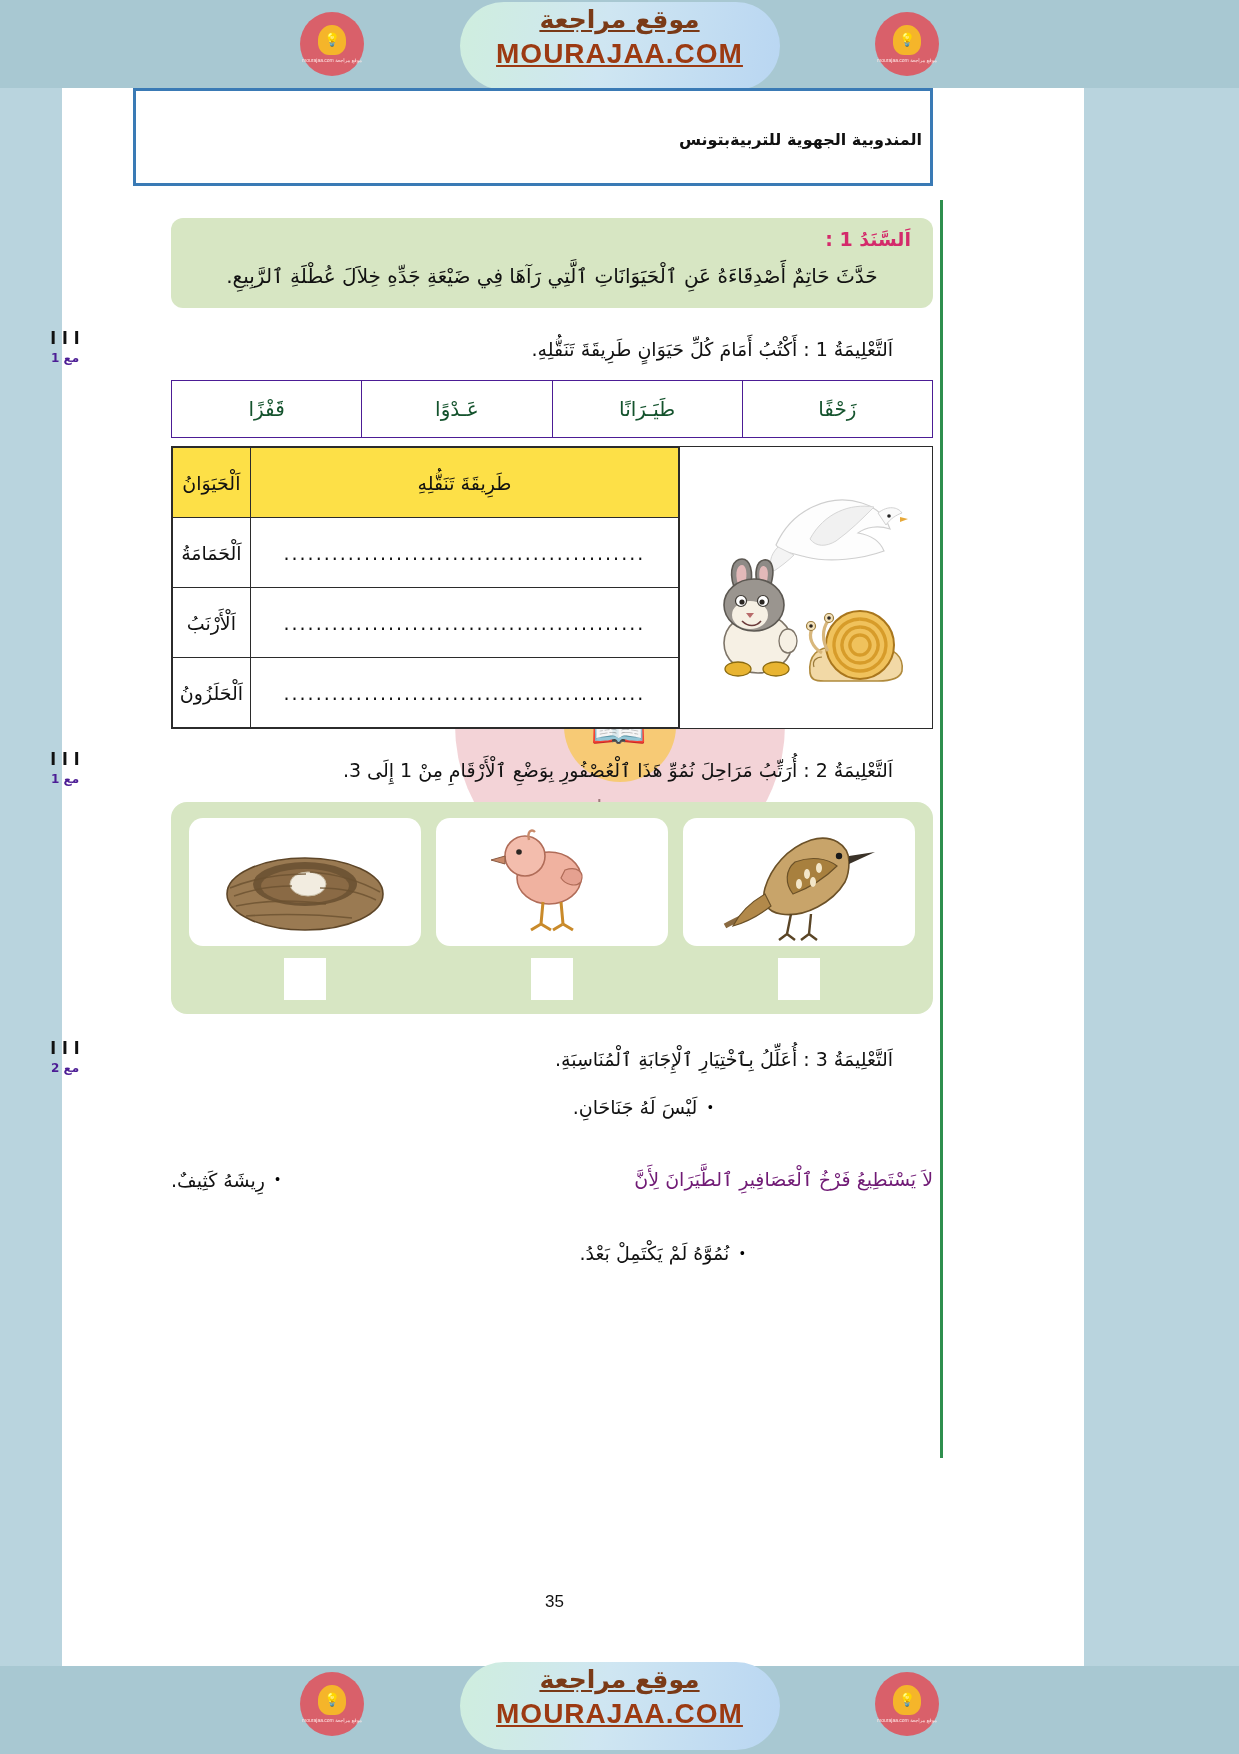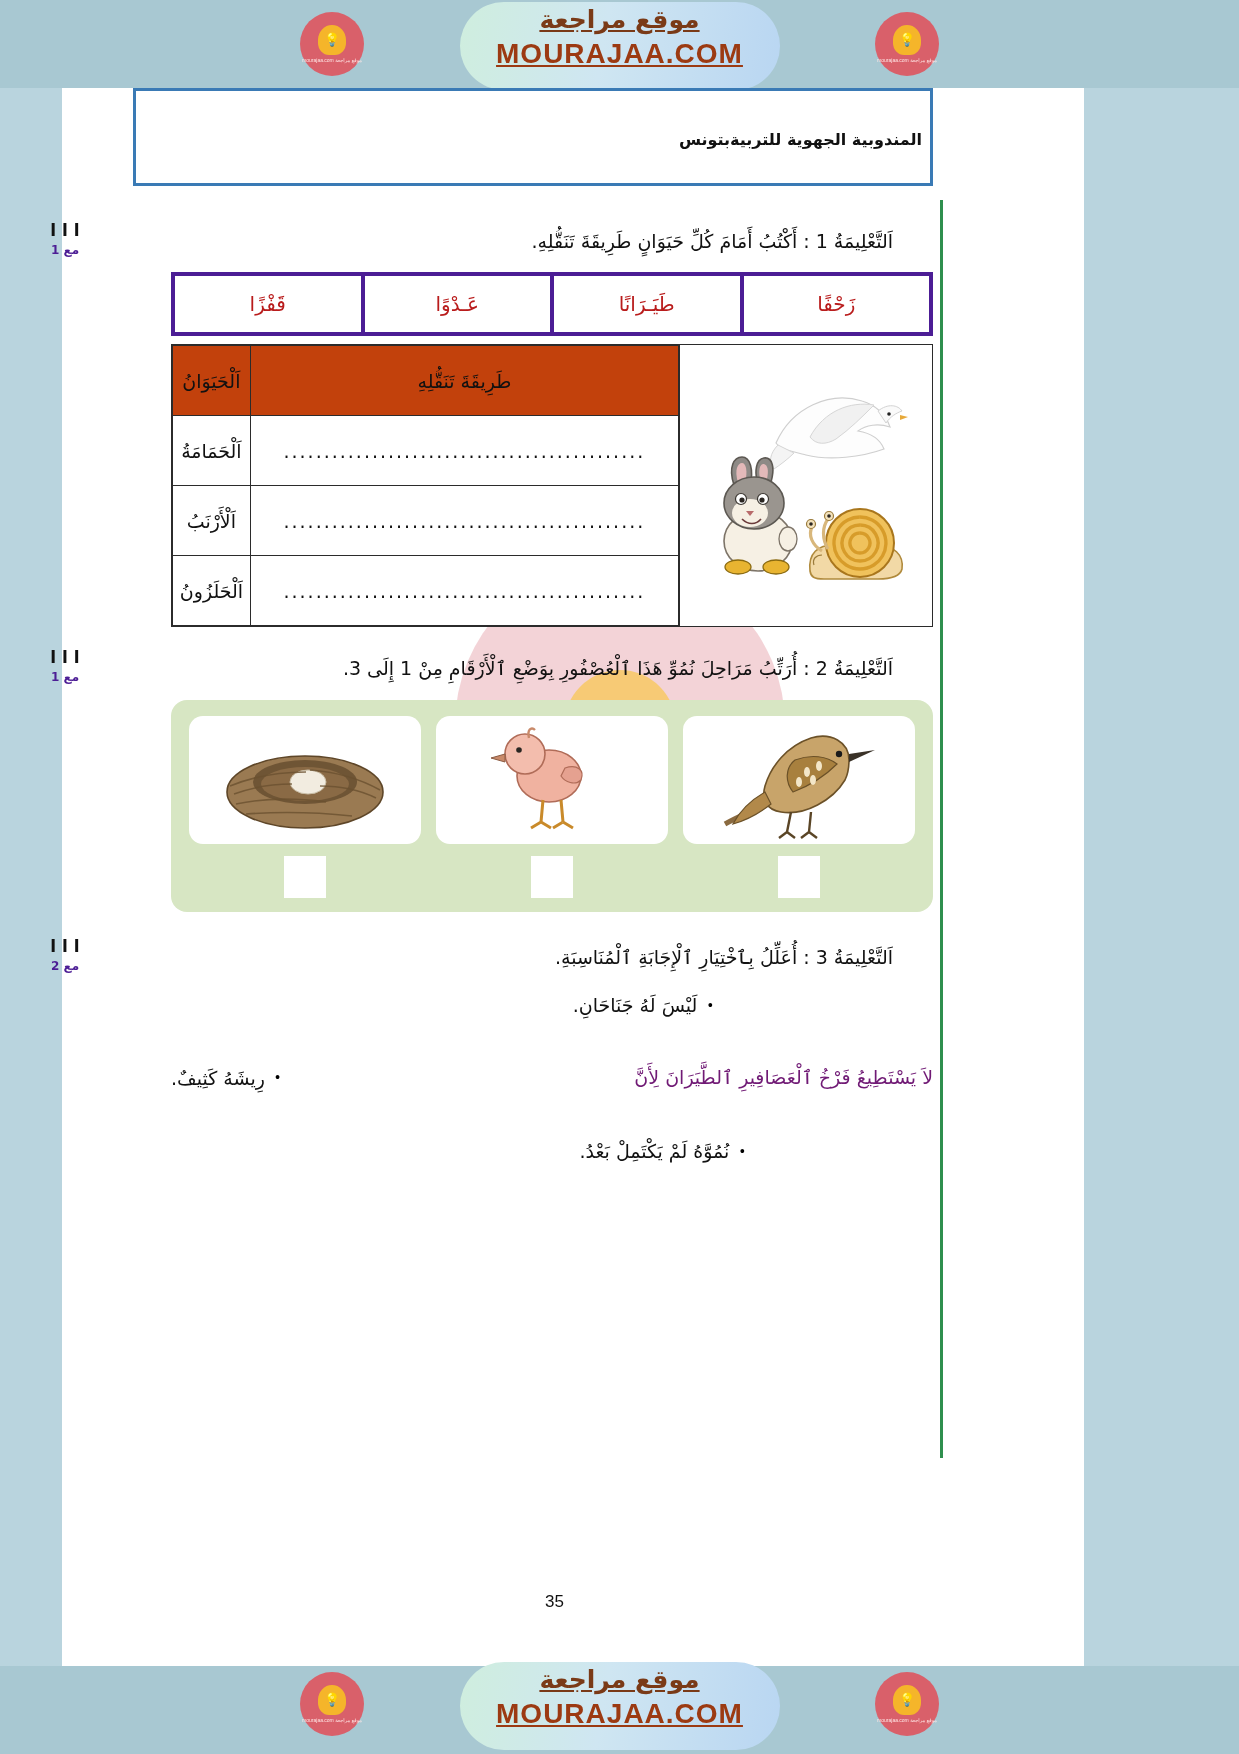--- a/index.html
+++ b/index.html
@@ -114,44 +114,44 @@
     font-size:17px;color:#111;letter-spacing:7px;line-height:1;
   }
   .mark-label{font-size:12px;color:#4c1d95;margin-top:4px;}
 
   
   .words-table{
     margin-top:16px;width:762px;border:1px solid #2b2b2b;
     border-collapse:collapse;table-layout:fixed;background:#fff;
   }
   .words-table td{
-    border:4px solid #4c1d95;height:54px;text-align:center;vertical-align:middle;
-    font-family:"DejaVu Sans","Liberation Sans",sans-serif;
-    font-size:20px;color:#b91c1c;
+    border:1px solid #4c1d95;height:54px;text-align:center;vertical-align:middle;
+    font-family:"DejaVu Sans","Liberation Sans",sans-serif;
+    font-size:20px;color:#14532d;
   }
 
   
   .animal-wrap{
     position:relative;margin-top:8px;width:762px;
     border:1px solid #2b2b2b;box-sizing:border-box;background:#fff;
     display:flex;
   }
   .animal-pics{
     width:253px;position:relative;border-left:1px solid #2b2b2b;
     box-sizing:border-box;
   }
   .animal-table{
     flex:1;border-collapse:collapse;table-layout:fixed;
   }
   .animal-table th,.animal-table td{
     border:1px solid #2b2b2b;height:67px;text-align:center;vertical-align:middle;
     font-family:"DejaVu Sans","Liberation Sans",sans-serif;
     font-size:19px;color:#111;font-weight:normal;
   }
-  .animal-table thead th{background:#c2410c;font-weight:normal;}
+  .animal-table thead th{background:#fde047;font-weight:normal;}
   .dots{
     font-family:"Liberation Sans",sans-serif;font-size:17px;color:#333;
     letter-spacing:2px;
   }
 
   
   .pic{position:absolute;}
 
   
   .stages{
@@ -272,20 +272,24 @@
 <div class="center-wm">
   <div class="circ2">
     <span class="book">📖</span>
   </div>
   <div class="t1">موقع مراجعة</div>
   <div class="t2">mourajaa.com</div>
 </div>
 
 <div class="content">
 
+  <div class="sanad">
+    <div class="sanad-title">اَلسَّنَدُ 1 :</div>
+    <div class="sanad-body">حَدَّثَ حَاتِمٌ أَصْدِقَاءَهُ عَنِ ٱلْحَيَوَانَاتِ ٱلَّتِي رَآهَا فِي ضَيْعَةِ جَدِّهِ خِلاَلَ عُطْلَةِ ٱلرَّبِيعِ.</div>
+  </div>
 
   <div class="instr-row">
     <div class="mark-box">
       <div class="mark-dashes">ا ا ا</div>
       <div class="mark-label">مع 1</div>
     </div>
     <div class="instr-text">اَلتَّعْلِيمَةُ 1 : أَكْتُبُ أَمَامَ كُلِّ حَيَوَانٍ طَرِيقَةَ تَنَقُّلِهِ.</div>
   </div>
 
   <table class="words-table">

